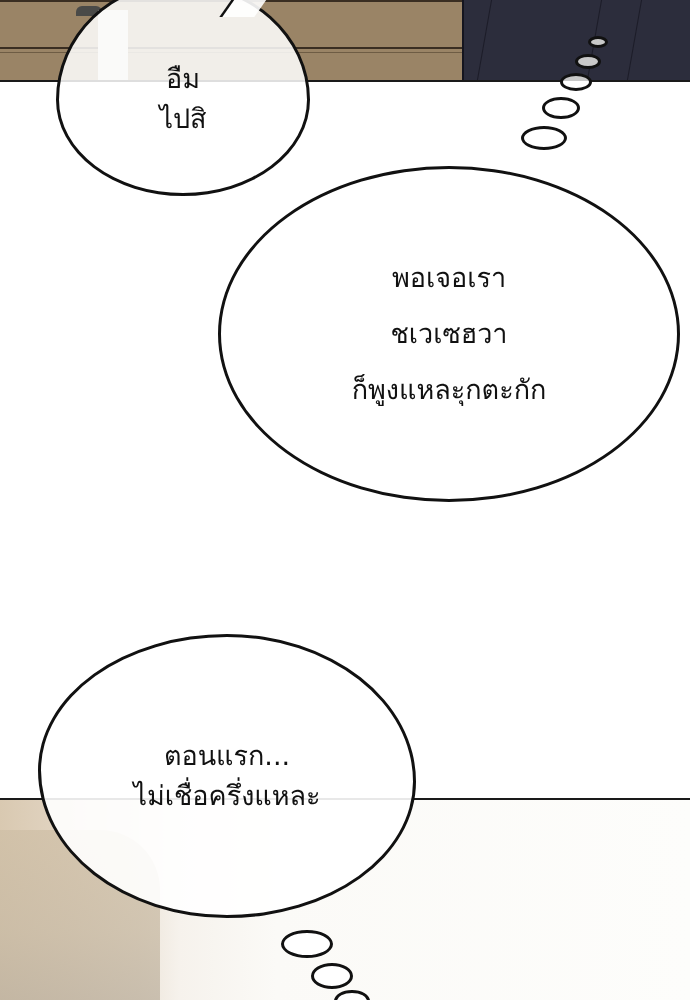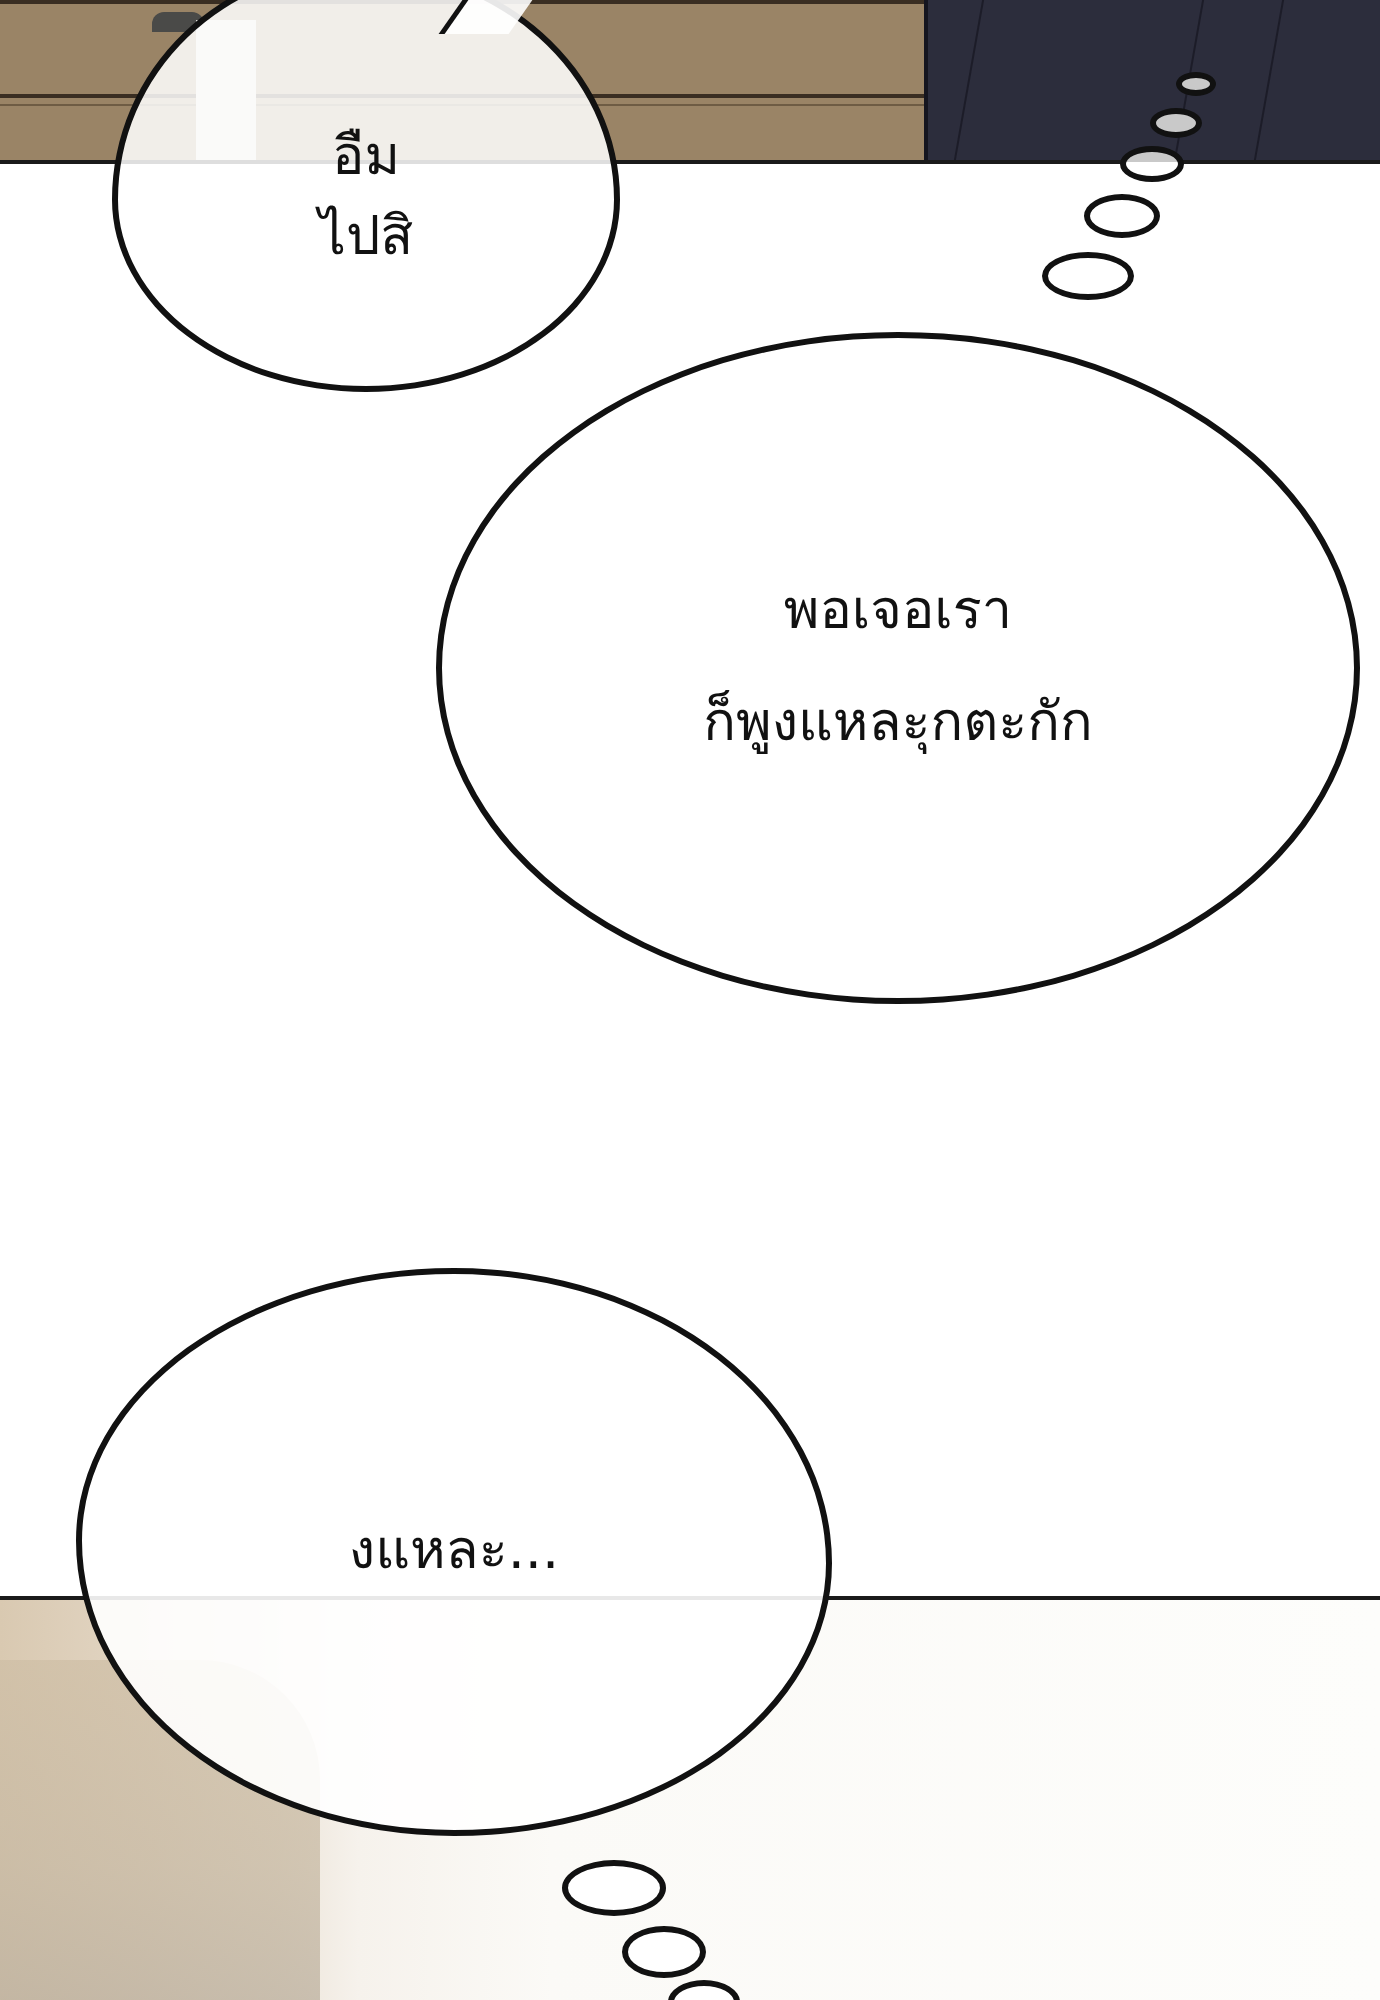--- a/index.html
+++ b/index.html
@@ -55,22 +55,24 @@
 <div class="thought" style="left:521px; top:126px; width:46px; height:24px;"></div>
 
 <div class="bubble b1">
   <div class="tail"></div>
   <div class="line" style="margin-top:20px;">อืม</div>
   <div class="line">ไปสิ</div>
 </div>
 
 <div class="bubble b2">
   <div class="line">พอเจอเรา</div>
+  <div class="line">ชเวเซฮวา</div>
   <div class="line">ก็พูงแหละุกตะกัก</div>
 </div>
 
 <div class="bubble b3">
-  <div class="line">งแหละ...</div>
+  <div class="line">ตอนแรก...</div>
+  <div class="line">ไม่เชื่อครึ่งแหละ</div>
 </div>
 
 <div class="thought" style="left:281px; top:930px; width:52px; height:28px;"></div>
 <div class="thought" style="left:311px; top:963px; width:42px; height:26px;"></div>
 <div class="thought" style="left:334px; top:990px; width:36px; height:22px;"></div>
 
 </body></html>

